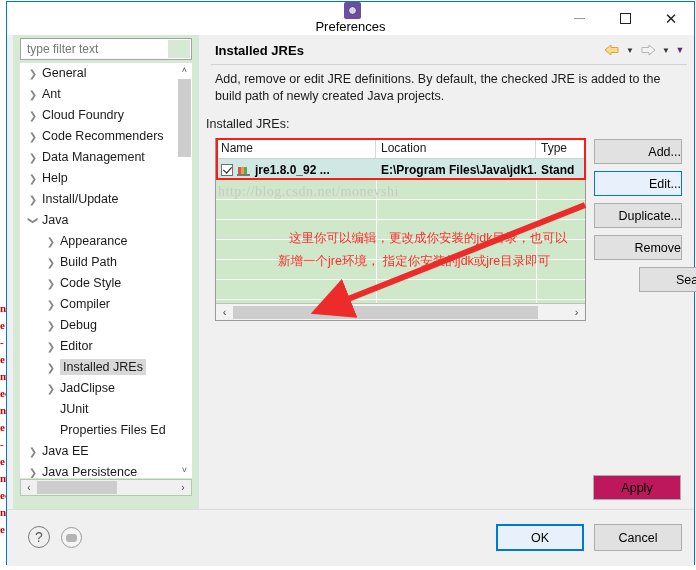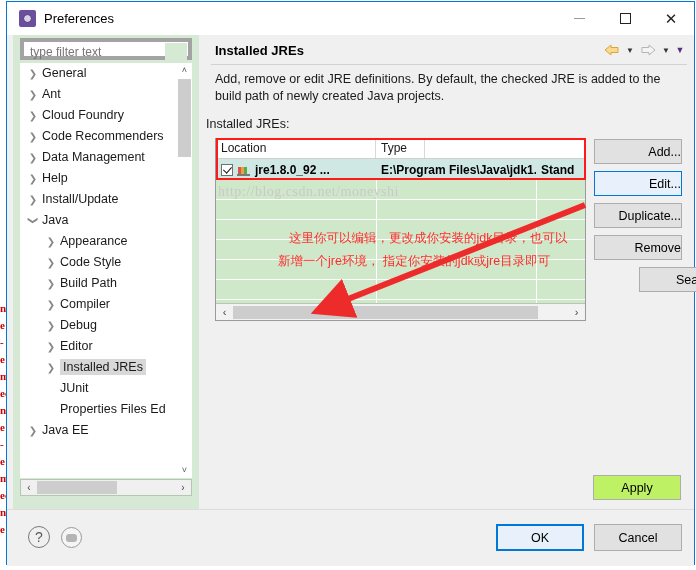--- a/index.html
+++ b/index.html
@@ -29,21 +29,21 @@
     width: 689px; height: 564px;
     background: #f0f0f0;
     border: 1px solid #0078d7;
     box-sizing: border-box;
   }
 
   
   #titlebar {
     position: relative;
     height: 33px; background: #ffffff;
-    display: flex; align-items: center;
+    display: flex; align-items: center; flex-direction: column;
   }
   #title-icon {
     width: 17px; height: 17px; margin-left: 12px; margin-right: 8px;
     position: relative;
     background: #6b4f9e;
     border-radius: 2px;
   }
   #title-icon::after {
     content: ""; position: absolute; left: 4px; top: 4px;
     width: 9px; height: 9px; border-radius: 50%;
@@ -75,21 +75,21 @@
   
   #left-panel {
     position: absolute; left: 6px; top: 0;
     width: 186px; height: 474px;
     background: #d6e9d4;
   }
   #filter-wrap {
     position: absolute; left: 7px; top: 3px;
     width: 172px; height: 22px;
     background: #ffffff;
-    border: 4px solid #a3a3a3;
+    border: 1px solid #a3a3a3;
     box-sizing: border-box;
   }
   #filter-input {
     width: 100%; height: 100%;
     border: 0; outline: none;
     padding: 0 6px;
     box-sizing: border-box;
     font-family: "Liberation Sans", sans-serif;
     font-size: 12px; color: #6a6a6a;
     background: transparent;
@@ -317,21 +317,21 @@
     font-size: 12.5px; color: #000;
     display: flex; align-items: center; justify-content: flex-end;
   }
   .side-btn.focused {
     background: #e8f1fb; border: 1px solid #0078d7;
   }
 
   #btn-apply {
     position: absolute; left: 390px; top: 440px;
     width: 88px; height: 25px;
-    background: #bef264; border: 1px solid #adadad; box-sizing: border-box;
+    background: #be185d; border: 1px solid #adadad; box-sizing: border-box;
     font-size: 12.5px; color: #000;
     display: flex; align-items: center; justify-content: center;
   }
 
   
   #footer {
     position: absolute; left: 0; top: 507px;
     width: 687px; height: 56px;
     background: #f0f0f0;
     border-top: 1px solid #dcdcdc;
@@ -423,29 +423,31 @@
         <div id="tree-items">
             <div class="tree-item depth1"><span class="twisty">❯</span><span class="lbl">General</span></div>
             <div class="tree-item depth1"><span class="twisty">❯</span><span class="lbl">Ant</span></div>
             <div class="tree-item depth1"><span class="twisty">❯</span><span class="lbl">Cloud Foundry</span></div>
             <div class="tree-item depth1"><span class="twisty">❯</span><span class="lbl">Code Recommenders</span></div>
             <div class="tree-item depth1"><span class="twisty">❯</span><span class="lbl">Data Management</span></div>
             <div class="tree-item depth1"><span class="twisty">❯</span><span class="lbl">Help</span></div>
             <div class="tree-item depth1"><span class="twisty">❯</span><span class="lbl">Install/Update</span></div>
             <div class="tree-item depth1"><span class="twisty" style="transform: rotate(90deg); display: inline-block;">❯</span><span class="lbl">Java</span></div>
             <div class="tree-item depth2"><span class="twisty">❯</span><span class="lbl">Appearance</span></div>
+            <div class="tree-item depth2"><span class="twisty">❯</span><span class="lbl">Build Path</span></div>
             <div class="tree-item depth2"><span class="twisty">❯</span><span class="lbl">Code Style</span></div>
-            <div class="tree-item depth2"><span class="twisty">❯</span><span class="lbl">Build Path</span></div>
             <div class="tree-item depth2"><span class="twisty">❯</span><span class="lbl">Compiler</span></div>
             <div class="tree-item depth2"><span class="twisty">❯</span><span class="lbl">Debug</span></div>
             <div class="tree-item depth2"><span class="twisty">❯</span><span class="lbl">Editor</span></div>
             <div class="tree-item depth2 selected"><span class="twisty">❯</span><span class="lbl">Installed JREs</span></div>
+            <div class="tree-item depth2"><span class="twisty">❯</span><span class="lbl">JadClipse</span></div>
             <div class="tree-item depth2"><span class="twisty"></span><span class="lbl">JUnit</span></div>
             <div class="tree-item depth2"><span class="twisty"></span><span class="lbl">Properties Files Ed</span></div>
             <div class="tree-item depth1"><span class="twisty">❯</span><span class="lbl">Java EE</span></div>
+            <div class="tree-item depth1"><span class="twisty">❯</span><span class="lbl">Java Persistence</span></div>
           </div>
         <div id="tree-vscroll">
           <div class="arr">˄</div>
           <div id="tree-vthumb"></div>
           <div class="arr" style="position:absolute;bottom:0;left:0;right:0;">˅</div>
         </div>
       </div>
 
       <div id="tree-hscroll">
         <div class="arr">‹</div>
@@ -477,20 +479,21 @@
       <div id="title-sep"></div>
 
       <div id="desc">Add, remove or edit JRE definitions. By default, the checked JRE is added to the build path of newly created Java projects.</div>
 
       <div id="list-label">
         <span>Installed JREs:</span>
       </div>
 
       <div id="table-wrap">
         <div id="table-head">
+          <div class="th c-name">Name</div>
           <div class="th c-loc">Location</div>
           <div class="th c-type">Type</div>
         </div>
 
         <div id="table-rows">
           <div class="trow">
             <div class="td c-name">
               <span class="chk"></span>
               <span class="jre-icon">
                 <i class="bk1"></i>

